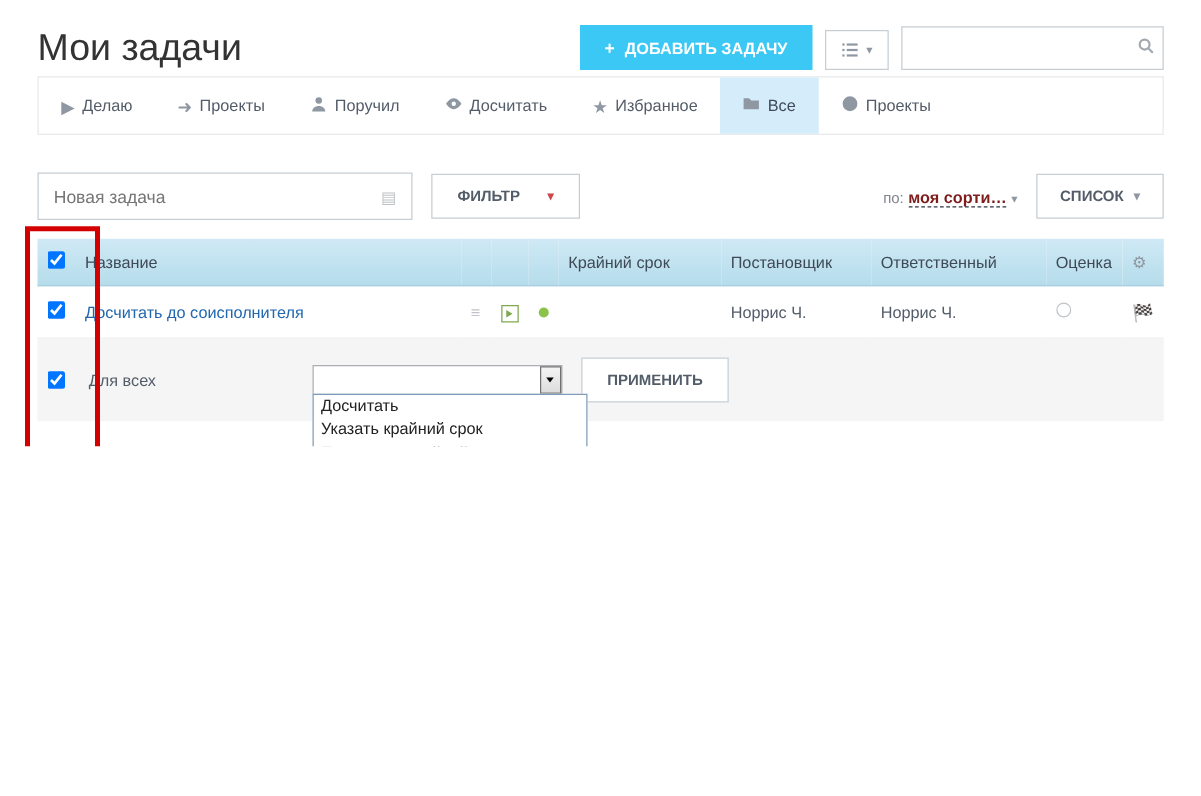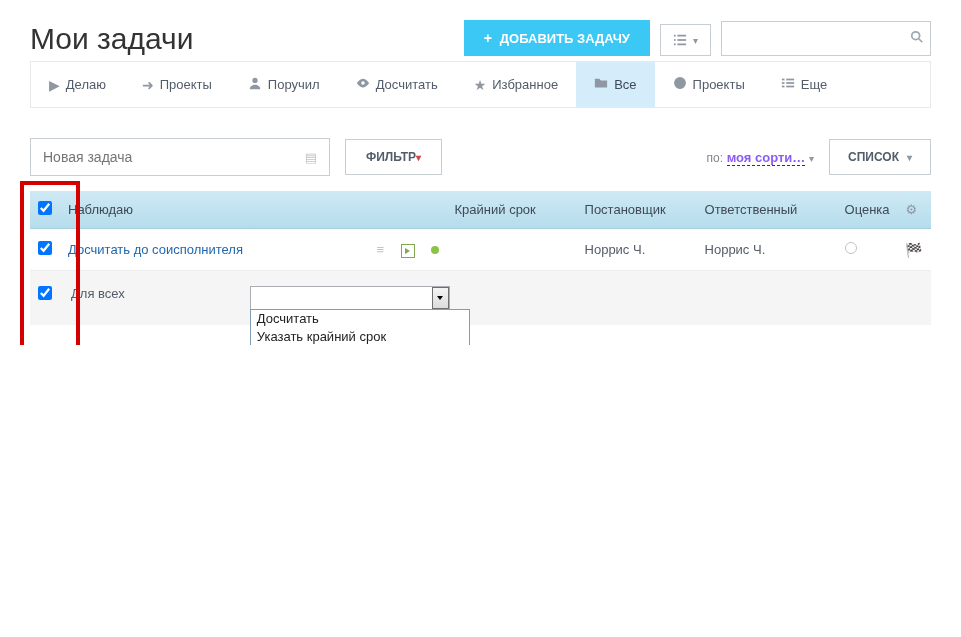--- a/index.html
+++ b/index.html
@@ -13,40 +13,40 @@
 .search-box { border: 1px solid #c6cdd3; background: #fff; padding: 8px 12px; width: 210px; display: flex; align-items: center; }
 .search-box input { border: none; outline: none; flex: 1; font-size: 13px; }
 .search-ico { color: #a0a8b0; }
 .tabs { border: 1px solid #e8e9eb; display: flex; margin-bottom: 30px; }
 .tab { padding: 14px 18px; display: flex; align-items: center; cursor: pointer; color: #535c69; font-size: 13px; }
 .tab .ico { margin-right: 6px; color: #8f98a2; font-size: 14px; }
 .tab.active { background: #d5ecfb; color: #3f4a58; }
 .toolbar { display: flex; align-items: center; margin-bottom: 15px; gap: 15px; }
 .new-task { border: 1px solid #c6cdd3; padding: 10px 12px; width: 300px; display: flex; align-items: center; }
 .new-task input { border: none; outline: none; flex: 1; font-size: 14px; color: #999; }
-.filter-btn { border: 1px solid #c6cdd3; padding: 10px 20px; font-weight: bold; font-size: 12px; color: #535c69; background: #fff; cursor: pointer; display: flex; align-items: center; gap: 0; }
+.filter-btn { border: 1px solid #c6cdd3; padding: 10px 20px; font-weight: bold; font-size: 12px; color: #535c69; background: #fff; cursor: pointer; display: flex; align-items: center; gap: 22px; }
 .toolbar-right { margin-left: auto; display: flex; align-items: center; gap: 15px; }
 .sort-label { font-size: 12px; color: #80868e; }
-.sort-val { font-weight: bold; color: #8b5cf6; border-bottom: 1px dashed #2f3740; }
+.sort-val { font-weight: bold; color: #7f1d1d; border-bottom: 1px dashed #2f3740; }
 .list-btn { border: 1px solid #c6cdd3; padding: 10px 18px; font-weight: bold; font-size: 12px; color: #535c69; background: #fff; cursor: pointer; display: flex; align-items: center; gap: 8px; }
 table { width: 100%; border-collapse: collapse; }
 thead { background: linear-gradient(#cfe9f5, #b5dceb); }
 thead th { text-align: left; padding: 10px 8px; font-weight: normal; font-size: 13px; color: #3f4a58; border-bottom: 1px solid #a8cfe0; }
 tbody td { padding: 12px 8px; border-bottom: 1px solid #edeef0; font-size: 13px; vertical-align: middle; }
 tbody tr.r1 td { border-bottom: 1px solid #edeef0; }
 .chk { width: 14px; height: 14px; }
 .link { color: #2067b0; text-decoration: none; cursor: pointer; }
 .menu-ico { color: #c0c4c8; cursor: pointer; }
 .play-ico { width: 14px; height: 14px; border: 1px solid #7fa850; display: inline-flex; align-items: center; justify-content: center; cursor: pointer; }
 .play-tri { width: 0; height: 0; border-left: 5px solid #7fa850; border-top: 3px solid transparent; border-bottom: 3px solid transparent; }
 .dot { width: 8px; height: 8px; background: #8bc34a; border-radius: 50%; display: inline-block; }
 .circ { width: 12px; height: 12px; border: 1px solid #c0c4c8; border-radius: 50%; display: inline-block; }
 .flag { font-size: 14px; }
 .gear { color: #8f98a2; }
-.bulk { background: #f5f5f5; padding: 15px 8px; display: flex; align-items: flex-start; gap: 15px; position: relative; }
+.bulk { background: #f5f5f5; padding: 15px 8px; display: flex; align-items: center; gap: 15px; position: relative; }
 .bulk-label { margin-left: 4px; font-size: 13px; }
 .select-wrap { position: relative; margin-left: 110px; }
 .select-btn { border: 1px solid #abadb3; background: #fff; width: 200px; height: 24px; display: flex; align-items: center; }
 .select-arrow { width: 17px; height: 22px; background: linear-gradient(#f4f4f4,#dcdcdc); border-left: 1px solid #abadb3; margin-left: auto; display: flex; align-items: center; justify-content: center; border:1px solid #707070; }
 .select-arrow::after { content: ""; width: 0; height: 0; border-left: 3px solid transparent; border-right: 3px solid transparent; border-top: 4px solid #000; }
 .apply-btn { border: 1px solid #c6cdd3; padding: 10px 20px; font-weight: bold; font-size: 12px; color: #535c69; background: #fff; cursor: pointer; }
 .dropdown { position: absolute; top: 23px; left: 0; width: 220px; background: #fff; border: 1px solid #7f9db9; z-index: 100; }
 .dropdown .opt { padding: 1px 6px; font-size: 13px; color: #222; cursor: pointer; white-space: nowrap; line-height: 1.25; }
 .dropdown .opt.sel { background: #3399ff; color: #fff; }
 .hl-col { position: absolute; border: 4px solid #d40000; pointer-events: none; z-index: 50; }
@@ -120,31 +120,20 @@
           </svg></span>
         <span>Все</span>
       </div>
     <div class="tab">
         <span class="ico"><svg class="ico-t" viewBox="0 0 16 16" fill="none" stroke="#8f98a2" stroke-width="1.5">
             <circle cx="8" cy="8" r="6"></circle>
             <circle cx="8" cy="8" r="2" fill="#8f98a2"></circle>
           </svg></span>
         <span>Проекты</span>
       </div>
-    <div class="tab">
-        <span class="ico"><svg class="ico-t" viewBox="0 0 16 16">
-            <rect x="1" y="3" width="3" height="2"></rect>
-            <rect x="6" y="3" width="9" height="2"></rect>
-            <rect x="1" y="7" width="3" height="2"></rect>
-            <rect x="6" y="7" width="9" height="2"></rect>
-            <rect x="1" y="11" width="3" height="2"></rect>
-            <rect x="6" y="11" width="9" height="2"></rect>
-          </svg></span>
-        <span>Еще</span>
-      </div>
   </div>
 
   <div class="toolbar">
     <div class="new-task">
       <input type="text" placeholder="Новая задача" style="">
       <span style="color:#c0c4c8;">▤</span>
     </div>
     <button class="filter-btn">
       <span>ФИЛЬТР</span>
       <span class="chev" style="color:#d0444a;">▾</span>
@@ -162,21 +151,21 @@
     </div>
   </div>
 
   <div class="content-rel">
     <div class="hl-col" style="left:-10px; top:-10px; width:60px; height:210px;"></div>
 
     <table>
       <thead>
         <tr>
           <th style="width:30px;"><input type="checkbox" class="chk" checked="" style=""></th>
-          <th>Наблюдаю</th>
+          <th>Название</th>
           <th style="width:24px;"></th>
           <th style="width:24px;"></th>
           <th style="width:24px;"></th>
           <th style="width:130px;">Крайний срок</th>
           <th style="width:120px;">Постановщик</th>
           <th style="width:140px;">Ответственный</th>
           <th style="width:60px;text-align:right;">Оценка</th>
           <th style="width:24px;"><span class="gear">⚙</span></th>
         </tr>
       </thead>
@@ -215,15 +204,16 @@
           <div class="opt">Сменить постановщика</div>
           <div class="opt">Добавить наблюдателя</div>
           <div class="opt">Добавить соисполнителя</div>
           <div class="opt">Добавить в избранное</div>
           <div class="opt">Убрать из избранного</div>
           <div class="opt">Указать группу</div>
           <div class="opt">Удалить</div>
         </div>
         <div class="hl-row" style="left:-6px; top:71px; width:232px; height:46px;"></div>
       </div>
+      <button class="apply-btn">ПРИМЕНИТЬ</button>
     </div>
   </div>
 </div>
 
 </body></html>

